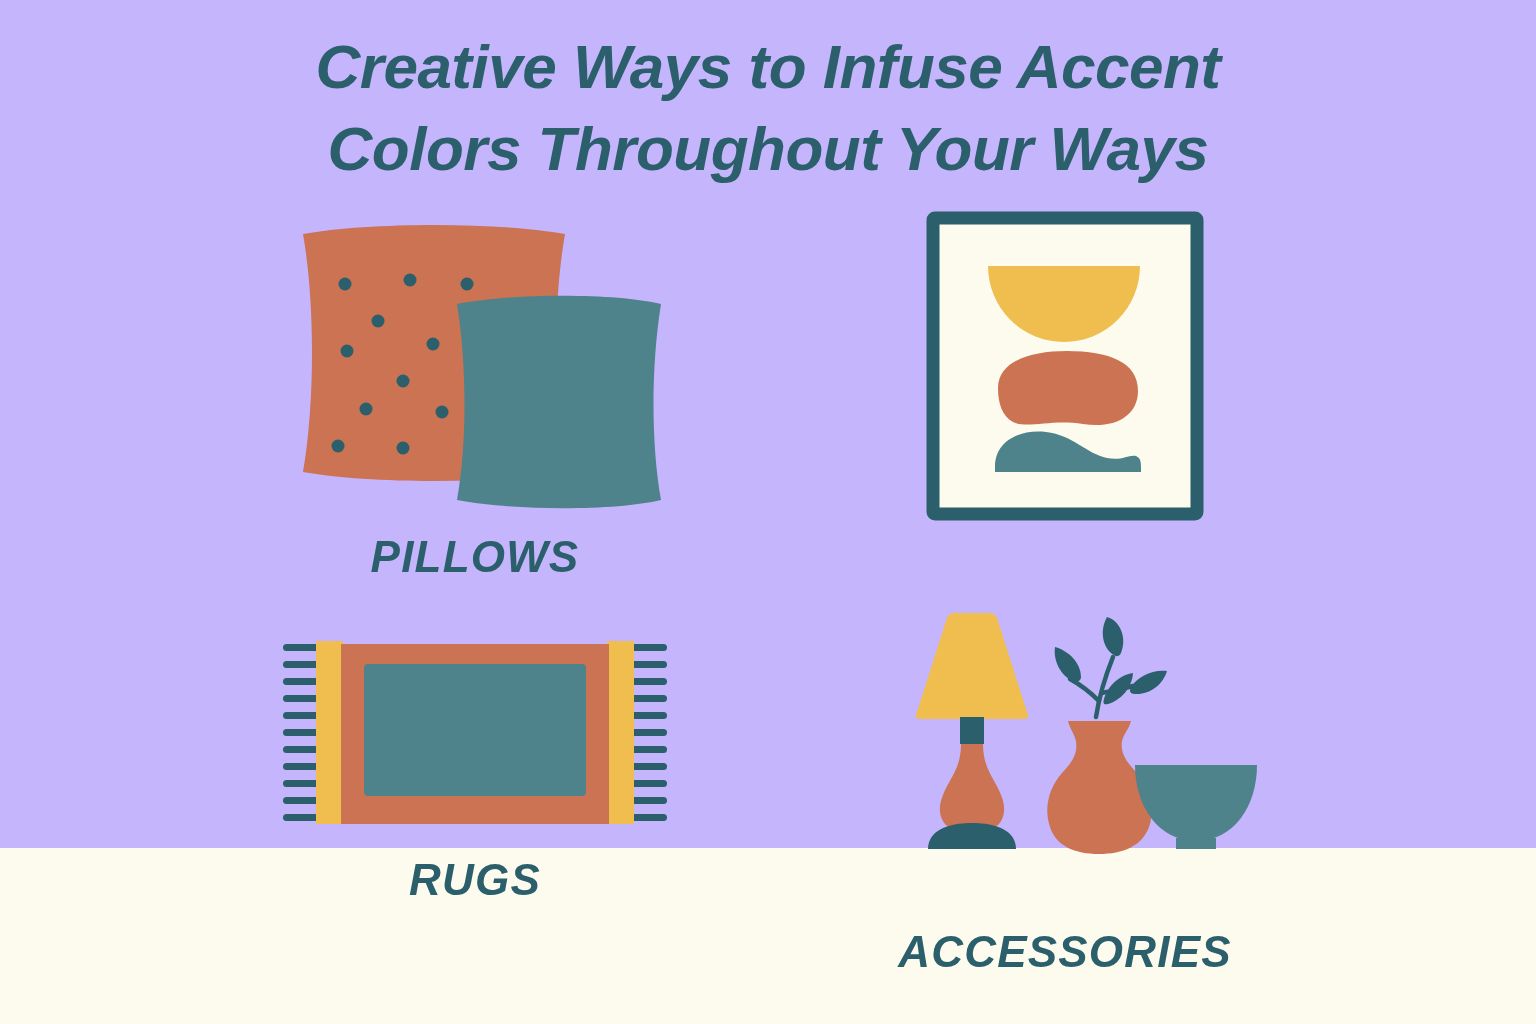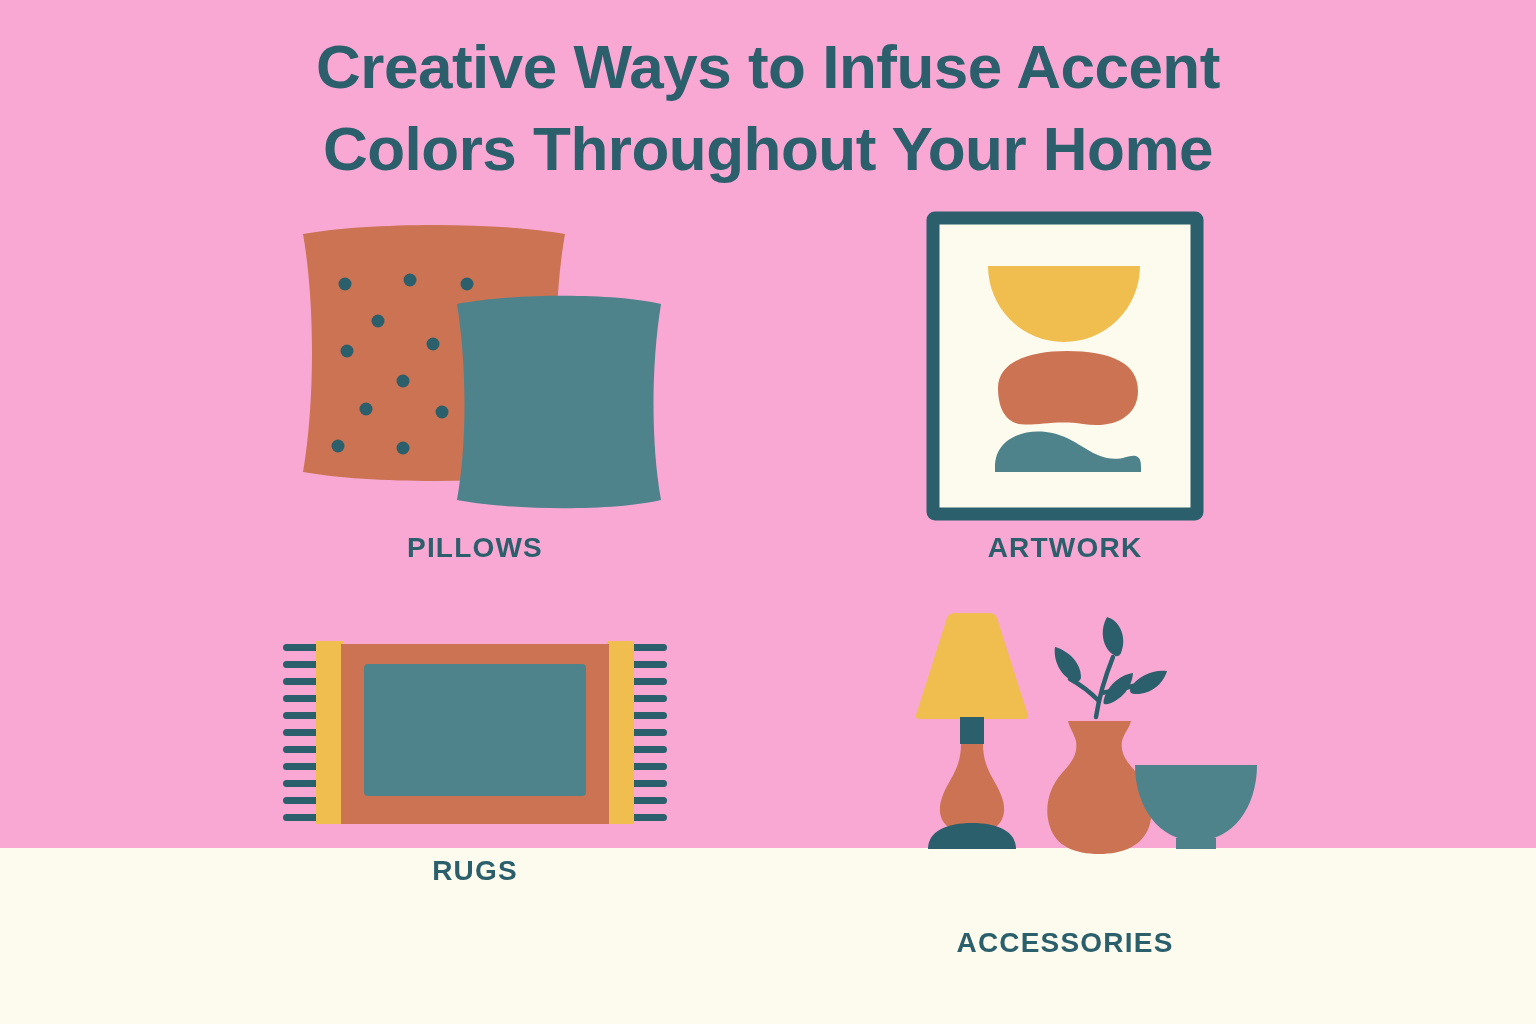--- a/index.html
+++ b/index.html
@@ -5,21 +5,22 @@
   * { box-sizing: border-box; margin: 0; padding: 0; }
   html, body {
     width: 1536px; height: 1024px;
     background: #FDFBEE;
     font-family: "Liberation Sans", sans-serif;
     overflow: hidden;
   }
   #infographic {
     position: relative;
     width: 1536px; height: 848px;
-    background: #f9a8d4;
+    background: #c4b5fd;
+    font-style: italic;
   }
   
   .title-block {
     position: absolute;
     top: 26px; left: 0; width: 1536px;
     text-align: center;
   }
   .title-line {
     color: #2B5F6B;
     font-size: 62px;
@@ -45,21 +46,21 @@
     justify-content: flex-start;
   }
   .art-slot {
     height: 320px;
     display: flex;
     align-items: center;
     justify-content: center;
   }
   .card-label {
     color: #2B5F6B;
-    font-size: 28px;
+    font-size: 44px;
     font-weight: bold;
     letter-spacing: 1.2px;
     text-align: center;
   }
   .card-pillows .art-slot   { height: 312px; }
   .card-pillows .card-label { margin-top: 10px; }
   .card-artwork .art-slot   { height: 312px; }
   .card-artwork .card-label { margin-top: 10px; }
   .card-rugs .art-slot      { height: 250px; align-items: center; }
   .card-rugs .card-label    { }
@@ -67,21 +68,21 @@
   .card-accessories .card-label { margin-top: 72px; }
   svg { display: block; overflow: visible; }
 </style>
 </head>
 <body>
 
 <div id="infographic">
 
   <div class="title-block">
     <div class="title-line">Creative Ways to Infuse Accent</div>
-    <div class="title-line">Colors Throughout Your Home</div>
+    <div class="title-line">Colors Throughout Your Ways</div>
   </div>
 
   <div class="grid">
 
     <div class="card card-pillows">
       <div class="art-slot">
         <svg width="400" height="300" viewBox="0 0 400 300">
 
           <path fill="#CB7352" d="M28 18
                    C 95 6, 225 6, 290 18
@@ -131,21 +132,20 @@
                    C 77 206, 73 193, 73 178 Z"></path>
 
           <path fill="#4E838C" d="M70 257
                    C 70 230, 96 219, 121 222
                    C 148 225, 162 244, 182 248
                    C 197 251, 204 244, 211 246
                    C 216 248, 216 253, 216 258
                    L 216 262 L 70 262 Z"></path>
         </svg>
       </div>
-      <div class="card-label">ARTWORK</div>
     </div>
 
     <div class="card card-rugs">
       <div class="art-slot">
         <svg width="400" height="200" viewBox="0 0 400 200">
 
           <g fill="#2B5F6B">
             <rect x="8" y="14" width="38" height="7" rx="3.5"></rect>
             <rect x="8" y="31" width="38" height="7" rx="3.5"></rect>
             <rect x="8" y="48" width="38" height="7" rx="3.5"></rect>

